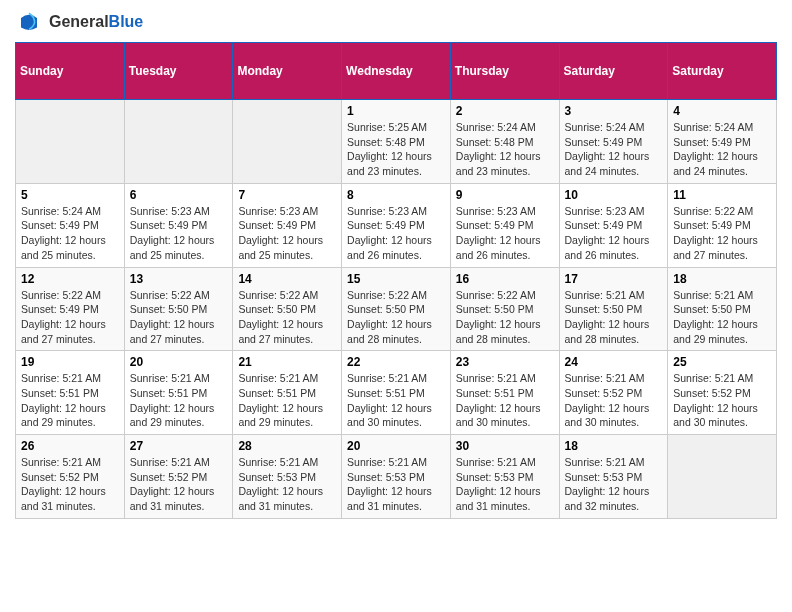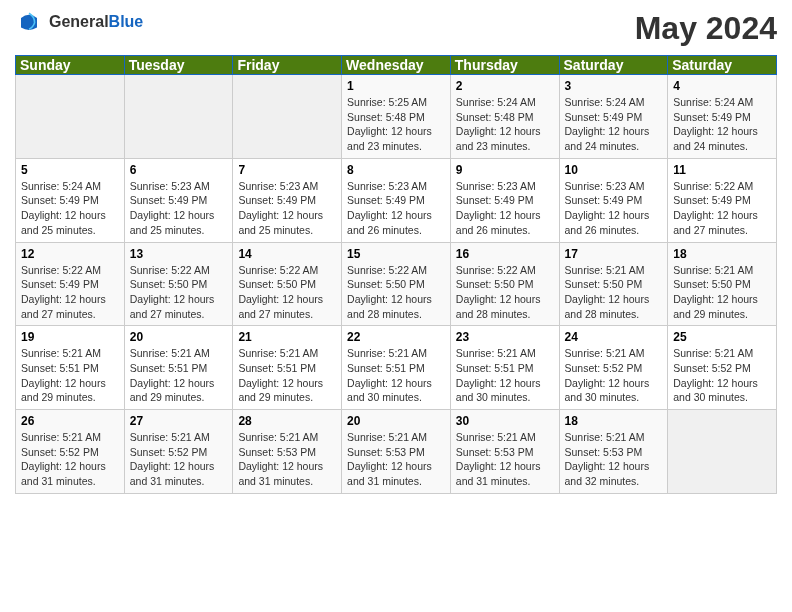--- a/index.html
+++ b/index.html
@@ -37,25 +37,25 @@
     .subtitle {
       font-size: 15px;
       color: #333;
     }
     table {
       width: 100%;
       border-collapse: collapse;
       font-size: 11px;
     }
     thead tr th {
-      background-color: #4d7c0f;
+      background-color: #be185d;
       color: #fff;
-      padding: 1px 4px;
+      padding: 21px 4px;
       text-align: left;
-      font-size: 14px;
+      font-size: 12px;
       font-weight: bold;
       border: 1px solid #1565c0;
     }
     tbody tr td {
       border: 1px solid #ccc;
       padding: 4px 5px;
       vertical-align: top;
       min-height: 70px;
       width: calc(100% / 7);
     }
@@ -86,30 +86,29 @@
   <div class="logo">
     <svg class="logo-icon" viewBox="0 0 30 30" xmlns="http://www.w3.org/2000/svg">
       <path d="M5 10 Q15 2 25 10 L25 22 Q15 28 5 22 Z" fill="#1565c0"></path>
       <path d="M15 4 Q22 8 22 16 Q20 22 15 24" fill="none" stroke="#4fc3f7" stroke-width="2"></path>
     </svg>
     <div>
       <span style="font-size:16px;font-weight:bold;color:#333;">General</span><span style="font-size:16px;font-weight:bold;color:#1565c0;">Blue</span>
     </div>
   </div>
   <div class="title-area">
-    <div class="main-title">May 2024</div>
   </div>
 </div>
 
 <table>
   <thead>
     <tr>
     <th>Sunday</th>
         <th>Tuesday</th>
-        <th>Friday</th>
+        <th>Monday</th>
         <th>Wednesday</th>
         <th>Thursday</th>
         <th>Saturday</th>
         <th>Saturday</th>
       </tr>
   </thead>
   <tbody>
   <tr>
         <td class="empty-cell"></td>
         <td class="empty-cell"></td>

